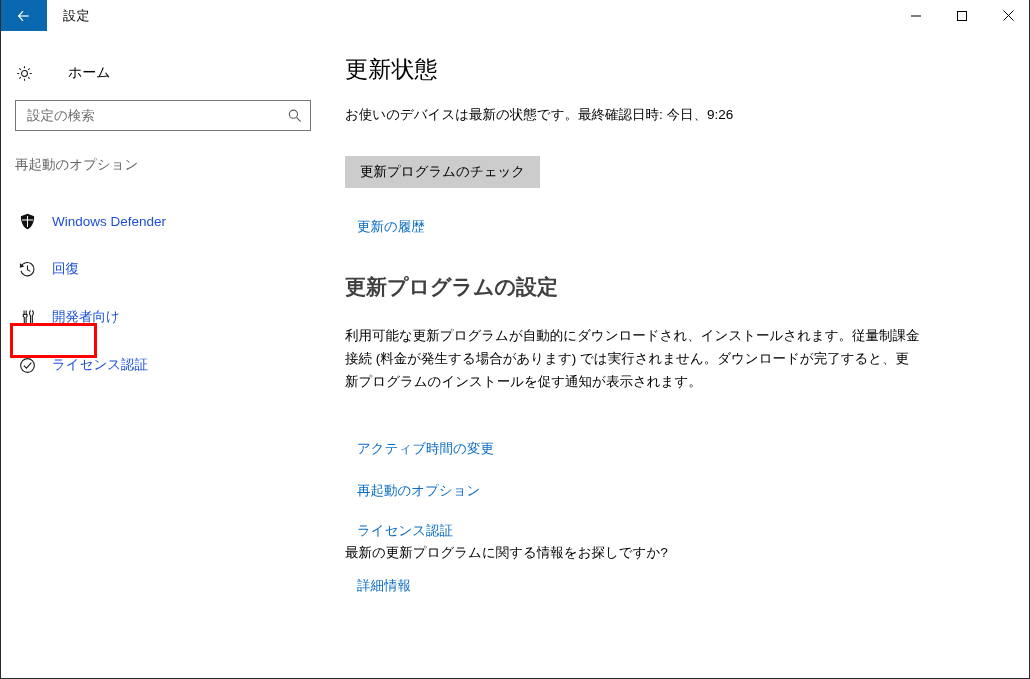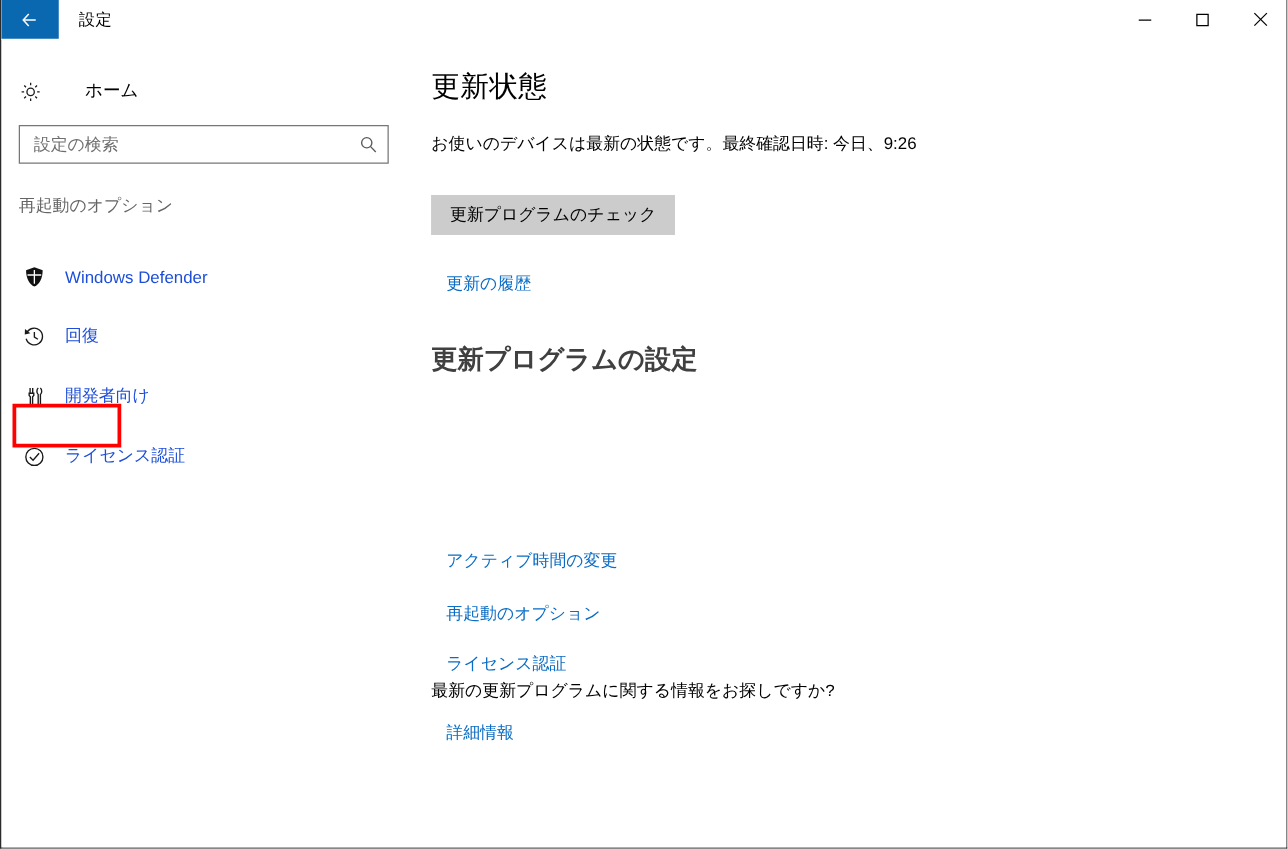--- a/index.html
+++ b/index.html
@@ -414,20 +414,21 @@
     <h1 class="h1">更新状態</h1>
 
     <div class="status-line">お使いのデバイスは最新の状態です。最終確認日時: 今日、9:26</div>
 
     <button class="check-button">更新プログラムのチェック</button>
 
     <a class="link link-history">更新の履歴</a>
 
     <h2 class="h2">更新プログラムの設定</h2>
 
+    <p class="body-para">利用可能な更新プログラムが自動的にダウンロードされ、インストールされます。従量制課金接続 (料金が発生する場合があります) では実行されません。ダウンロードが完了すると、更新プログラムのインストールを促す通知が表示されます。</p>
 
     <a class="link link-active-hours">アクティブ時間の変更</a>
     <a class="link link-restart">再起動のオプション</a>
     <a class="link link-advanced">ライセンス認証</a>
 
     <div class="question-line">最新の更新プログラムに関する情報をお探しですか?</div>
     <a class="link link-more-info">詳細情報</a>
 
   </div>
 

